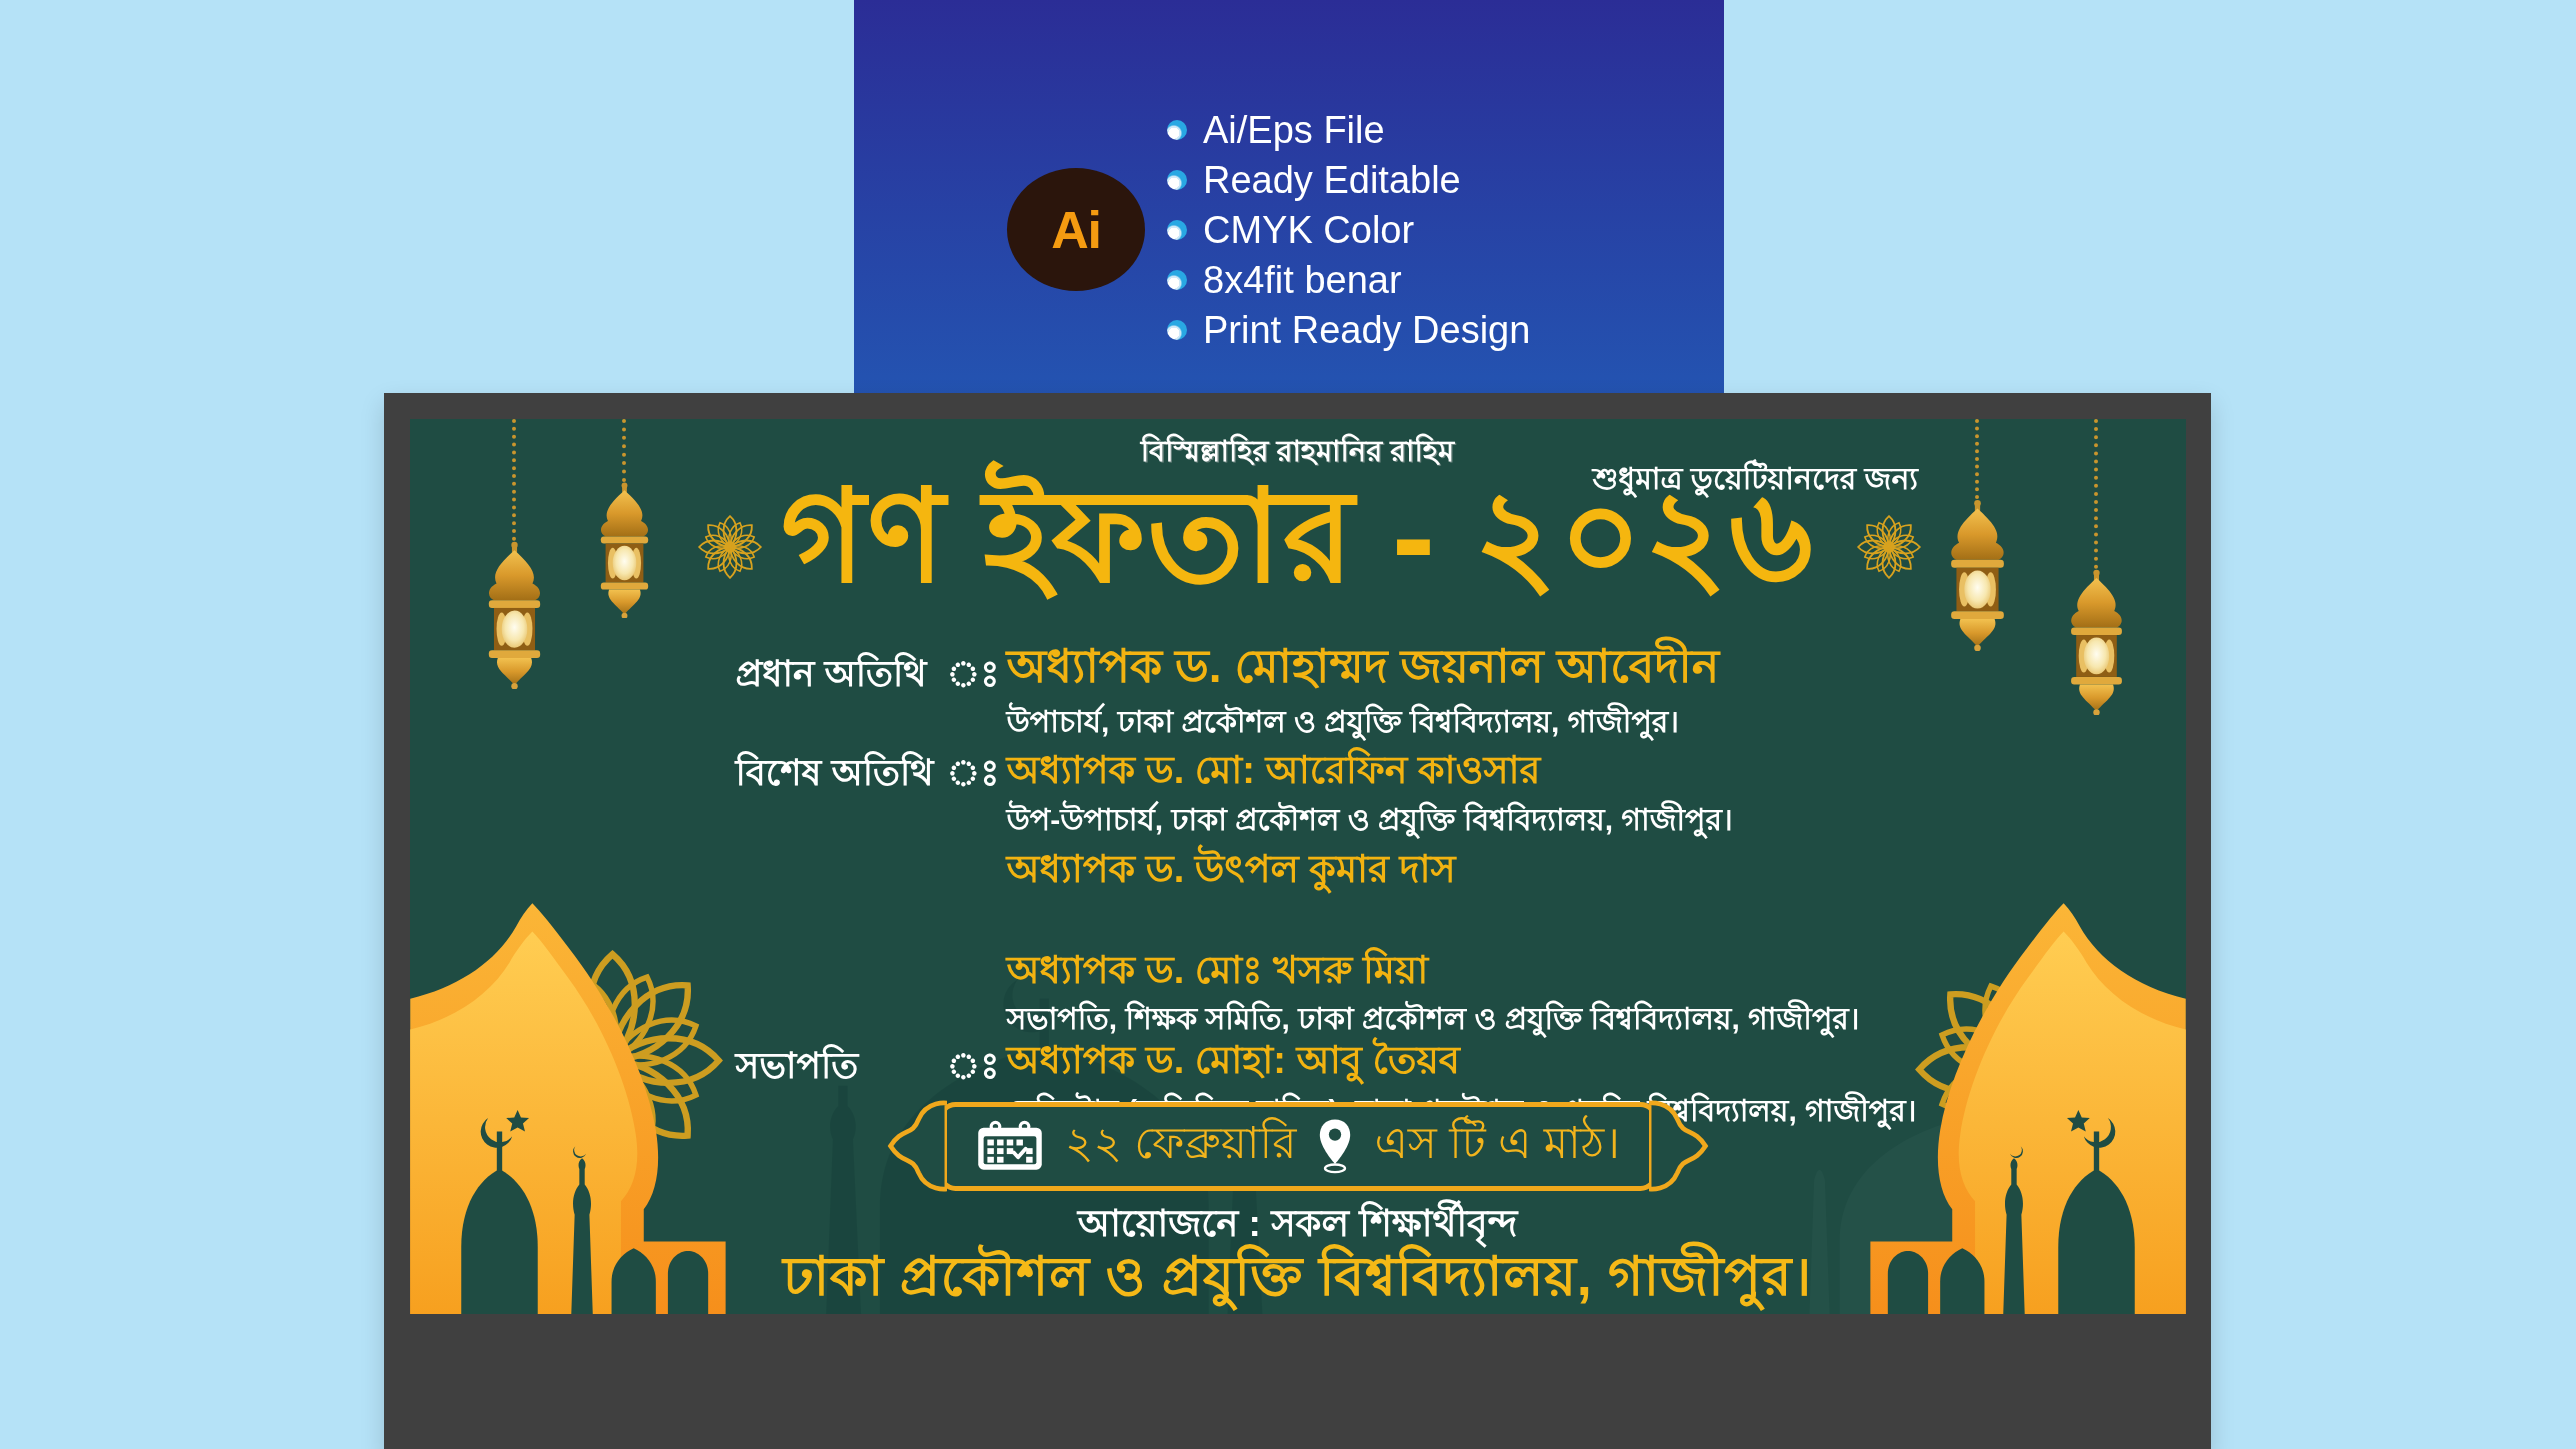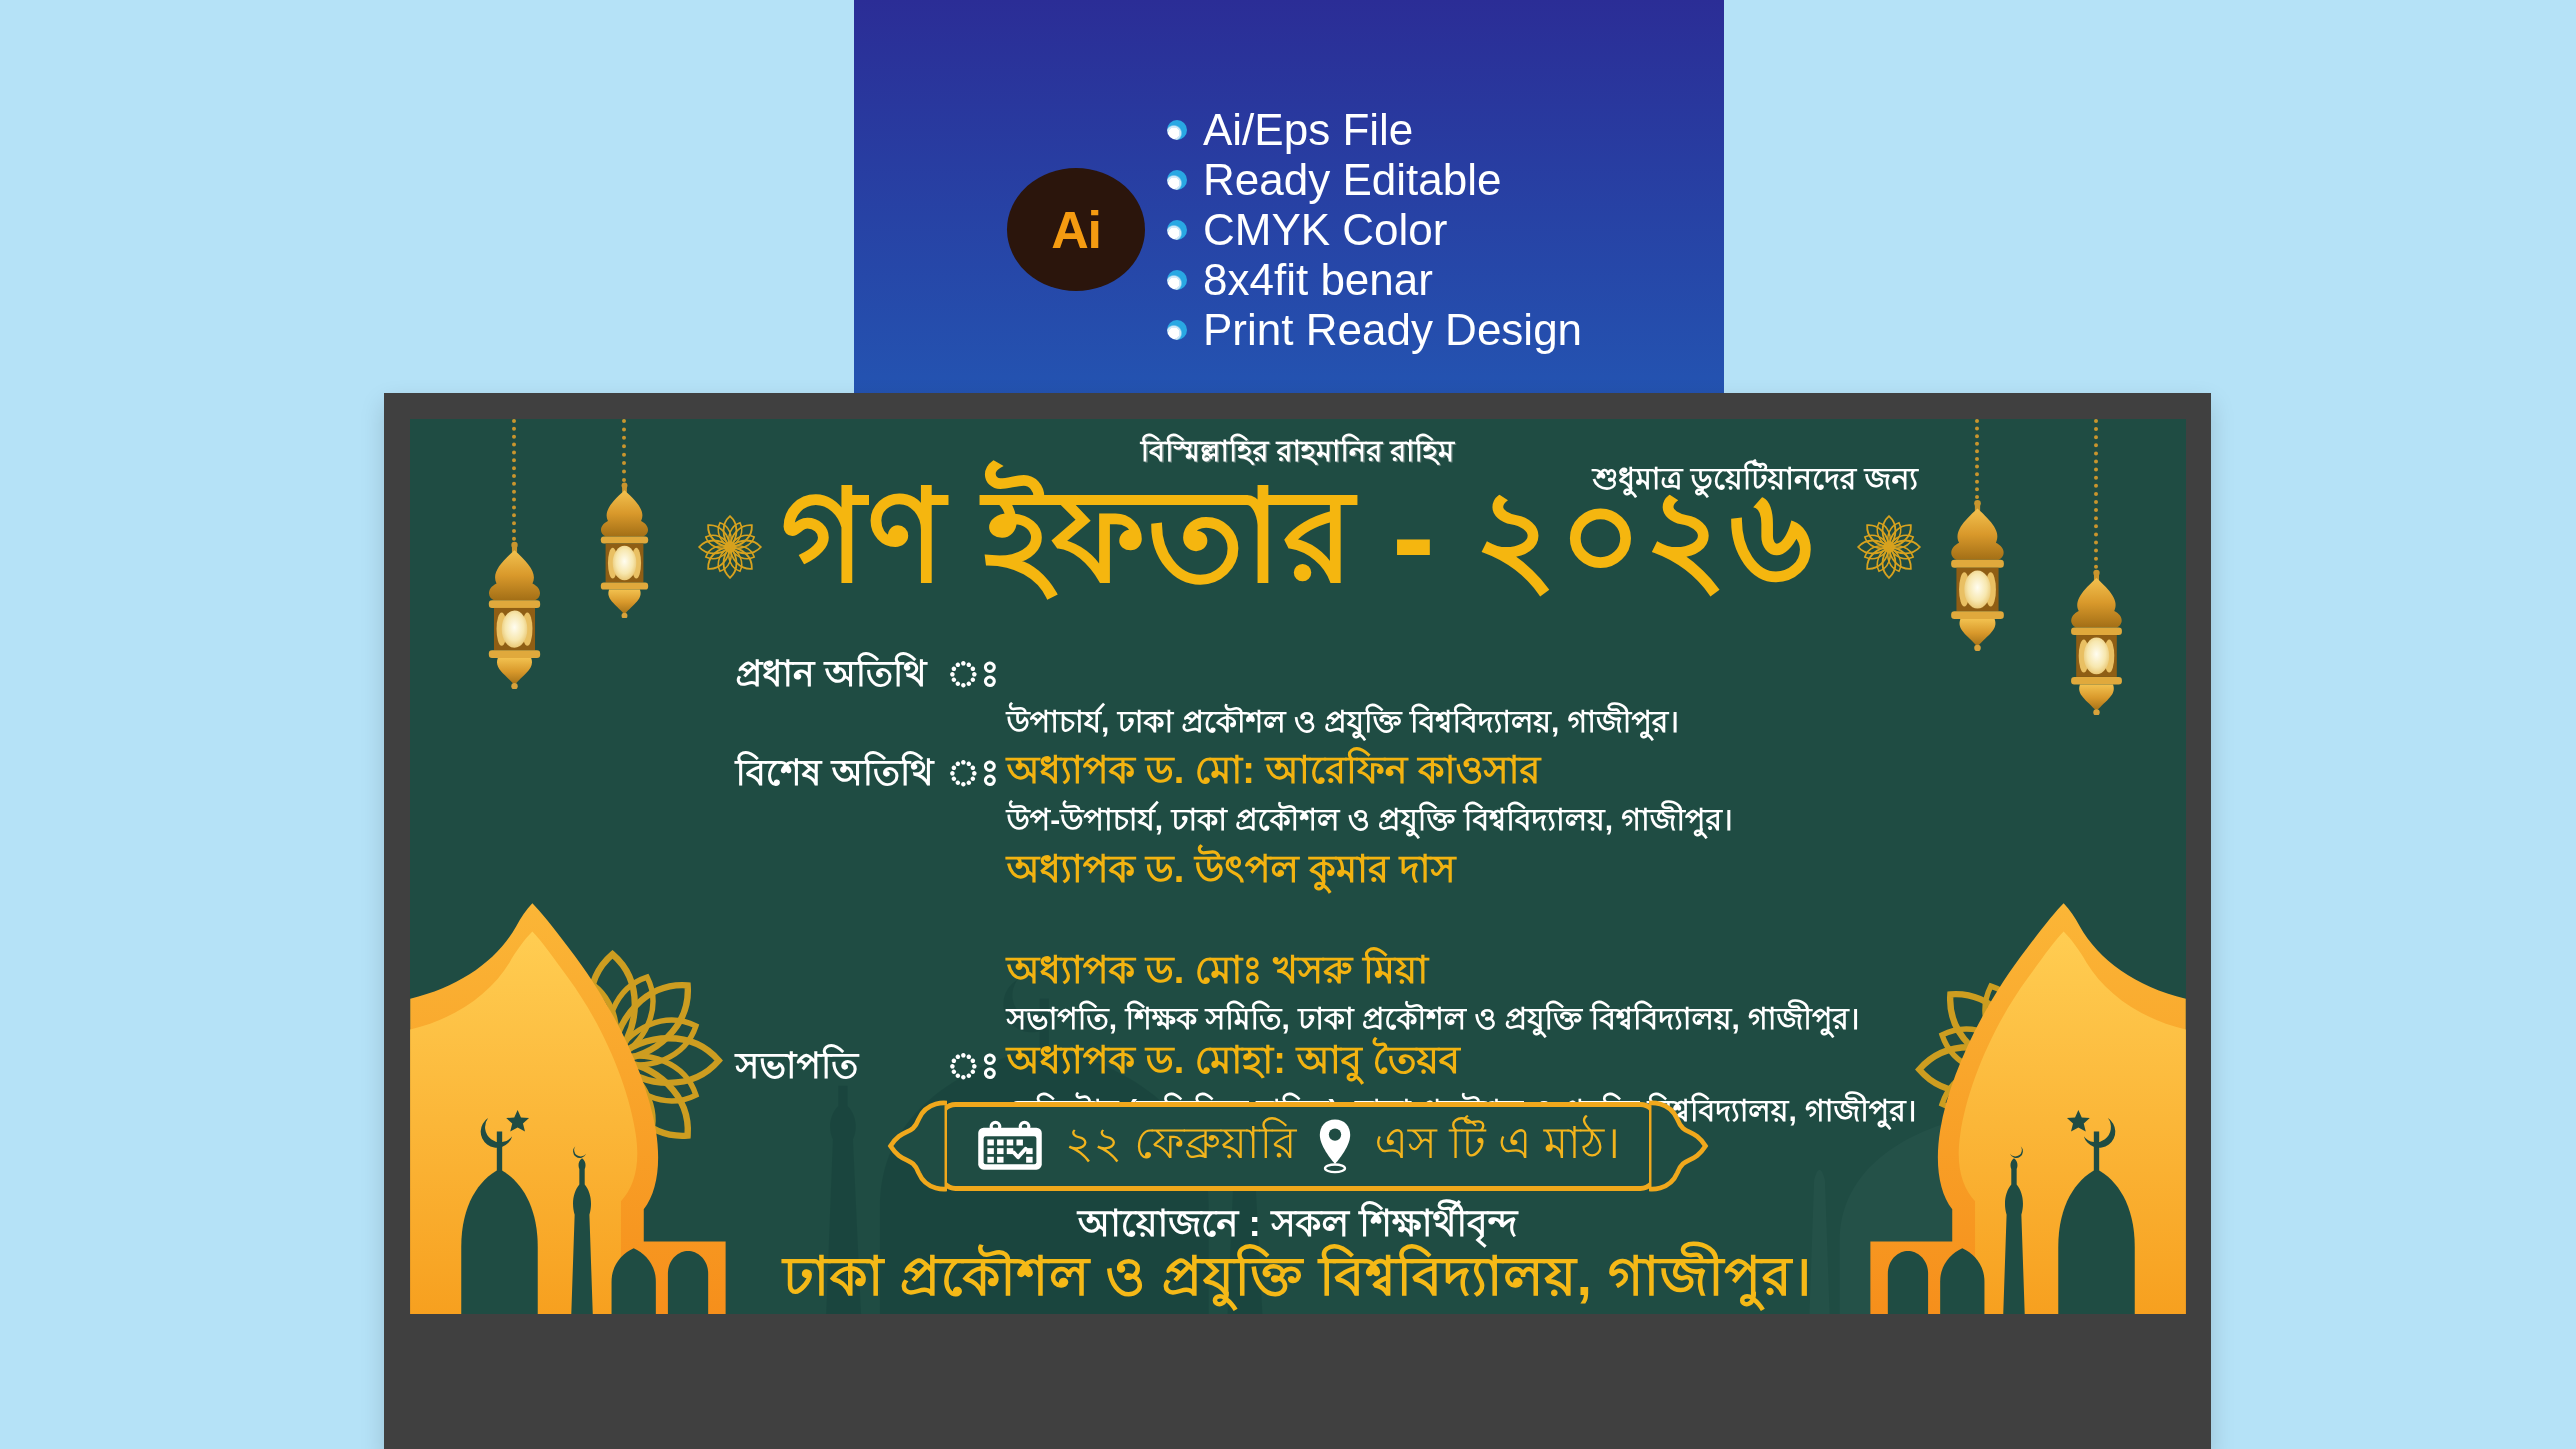--- a/index.html
+++ b/index.html
@@ -7,21 +7,21 @@
   .stripe{position:absolute;left:854px;top:0;width:870px;height:1449px;
     background:linear-gradient(180deg,#2B2D96 0%,#2452B0 26%,#1068C4 55%,#00A9EF 90%,#00A9EF 100%);}
   
   .ai-logo{position:absolute;left:1007px;top:168px;width:138px;height:123px;border-radius:50%;
     background:#2B150C;display:flex;align-items:center;justify-content:center;}
   .ai-logo span{color:#F59B11;font-size:52px;font-weight:700;letter-spacing:-1.3px;}
   .features{position:absolute;left:1167px;top:105px;margin:0;padding:0;list-style:none;}
   .features li{height:50px;display:flex;align-items:center;gap:16px;}
   .bullet{width:20px;height:20px;border-radius:50%;flex:0 0 20px;
     background:radial-gradient(circle at 34% 66%,#ffffff 0 29%,#cfe9f8 30% 37%,#29A8E3 45%);}
-  .features .ftext{color:#ffffff;font-size:44px;font-weight:500;white-space:nowrap;}
+  .features .ftext{color:#ffffff;font-size:38px;font-weight:500;white-space:nowrap;}
   
   .frame{position:absolute;left:384px;top:393px;width:1827px;height:1062px;background:#404040;
     box-shadow:0 9.4px 23px rgba(0,0,0,0.15);}
   .banner{position:absolute;left:25.5px;top:25.5px;width:1776px;height:895px;background:#1F4C43;overflow:hidden;}
   .banner svg{display:block;}
   .skyline{position:absolute;left:0;bottom:0;width:1776px;height:510px;z-index:0;}
   .lotus{position:absolute;z-index:1;opacity:0.95;}
   .lotus-left{left:75px;top:514px;width:255px;height:255px;}
   .lotus-right{left:1488px;top:523px;width:255px;height:255px;}
   .corner{position:absolute;bottom:0;width:336px;height:416px;z-index:2;}
@@ -224,20 +224,21 @@
       <svg class="mandala" style="left:1442px;top:91px;" width="74" height="74" viewBox="0 0 120 120">
           <use href="#mandala-shape" stroke="#D7A21F"></use>
         </svg>
 
       <div class="bismillah">বিস্মিল্লাহির রাহমানির রাহিম</div>
       <div class="audience">শুধুমাত্র ডুয়েটিয়ানদের জন্য</div>
       <h1 class="title">গণ ইফতার - ২০২৬</h1>
 
       <div class="glabel" style="top:227px;">প্রধান অতিথি</div>
       <div class="gcolon" style="top:227px;">ঃ</div>
+      <div class="gname big" style="top:212px;">অধ্যাপক ড. মোহাম্মদ জয়নাল আবেদীন</div>
       <div class="gdesig" style="top:279px;">উপাচার্য, ঢাকা প্রকৌশল ও প্রযুক্তি বিশ্ববিদ্যালয়, গাজীপুর।</div>
 
       <div class="glabel" style="top:326px;">বিশেষ অতিথি</div>
       <div class="gcolon" style="top:326px;">ঃ</div>
       <div class="gname med" style="top:321px;">অধ্যাপক ড. মো: আরেফিন কাওসার</div>
       <div class="gdesig" style="top:377px;">উপ-উপাচার্য, ঢাকা প্রকৌশল ও প্রযুক্তি বিশ্ববিদ্যালয়, গাজীপুর।</div>
       <div class="gname med" style="top:420px;">অধ্যাপক ড. উৎপল কুমার দাস</div>
       <div class="gname med" style="top:521px;">অধ্যাপক ড. মোঃ খসরু মিয়া</div>
       <div class="gdesig" style="top:576px;">সভাপতি, শিক্ষক সমিতি, ঢাকা প্রকৌশল ও প্রযুক্তি বিশ্ববিদ্যালয়, গাজীপুর।</div>
 

